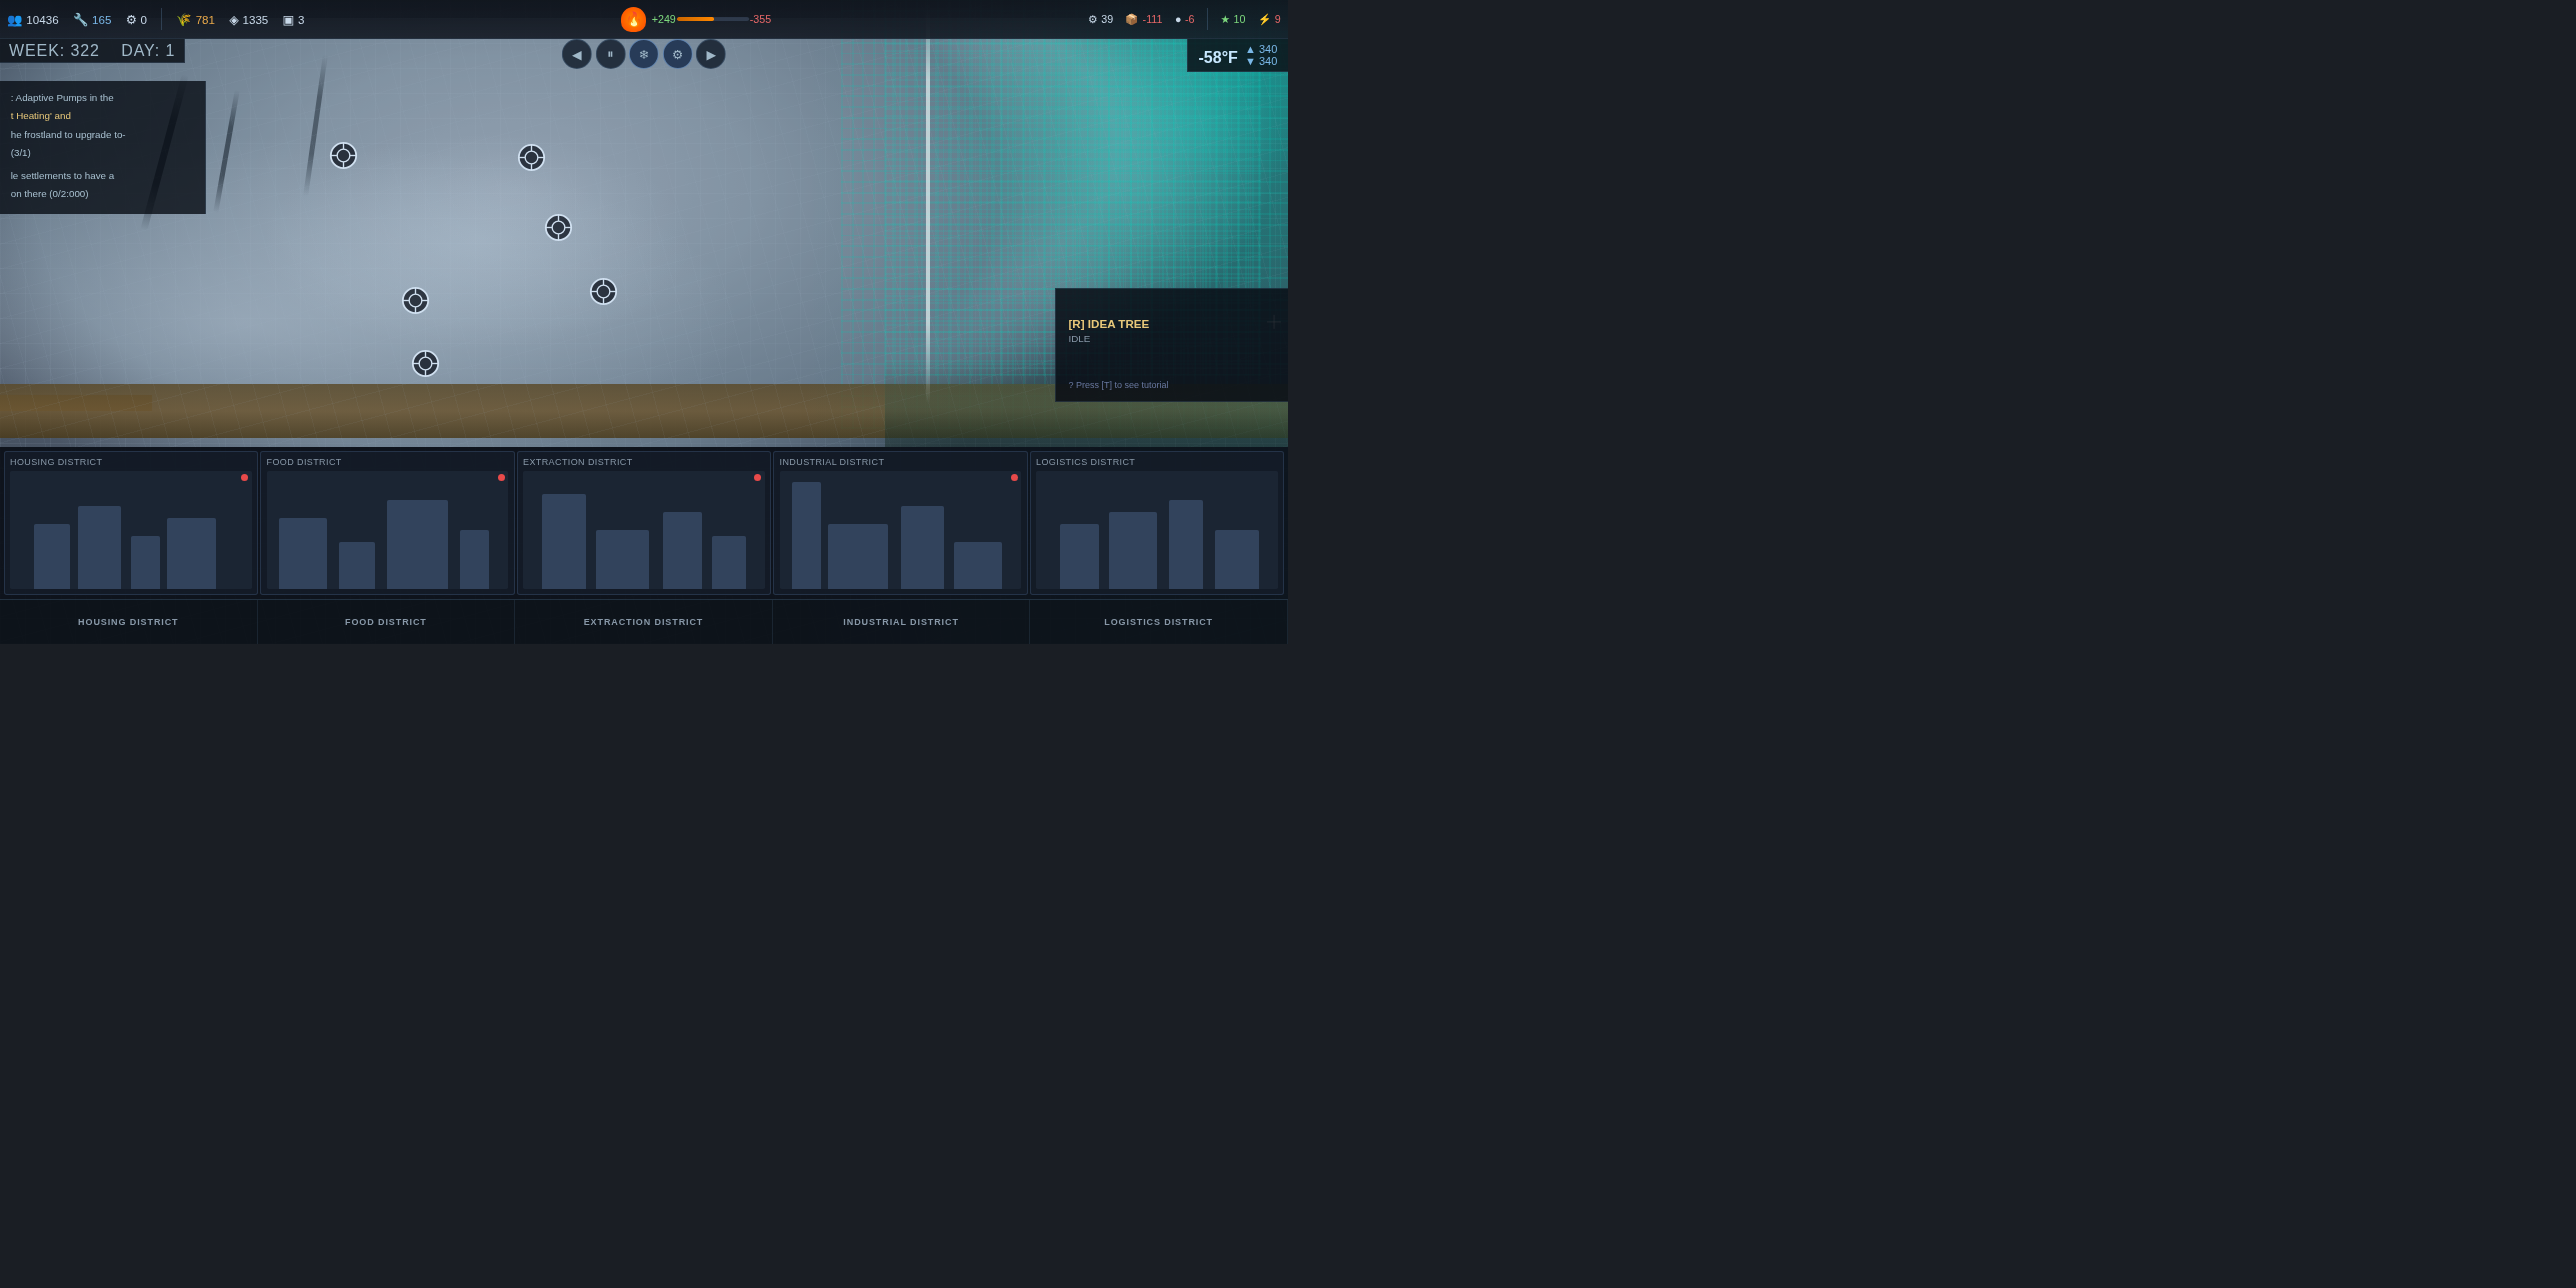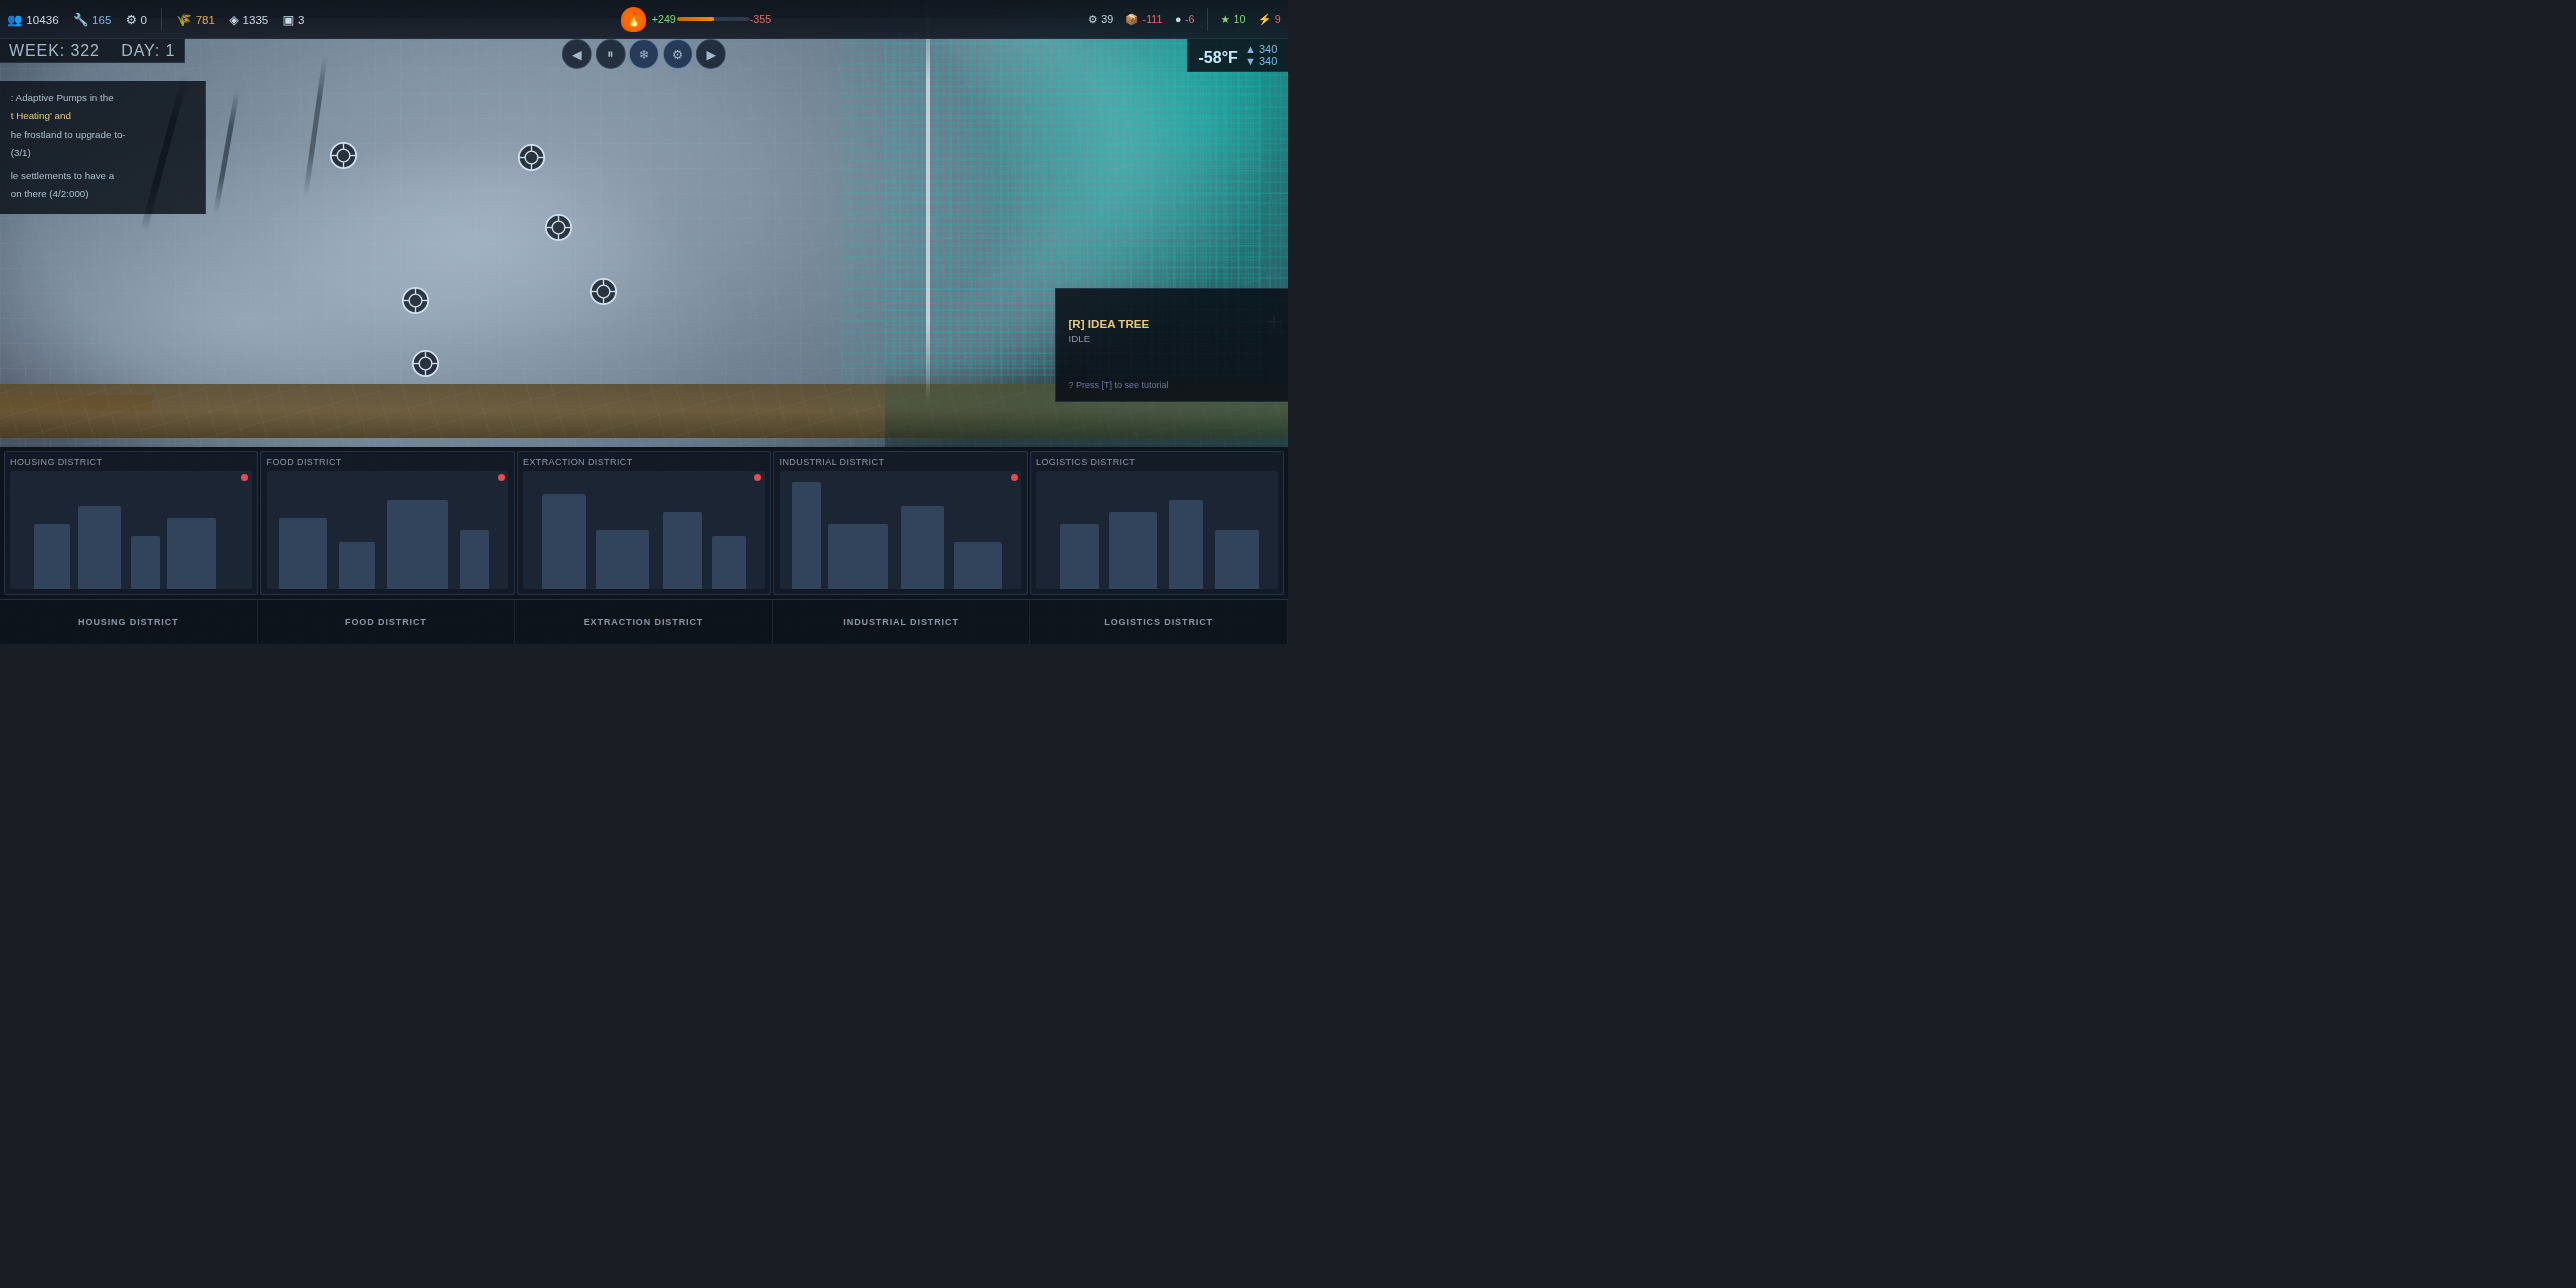--- a/index.html
+++ b/index.html
@@ -756,21 +756,21 @@
     <span>he frostland to upgrade to-</span>
   </div>
   <div class="side-panel-line">
     <span>(3/1)</span>
   </div>
   <div style="margin-top:7.2px"></div>
   <div class="side-panel-line">
     <span>le settlements to have a</span>
   </div>
   <div class="side-panel-line">
-    <span>on there (4/2:000)</span>
+    <span>on there (0/2:000)</span>
   </div>
 </div>
 
 <div id="right-panel">
   <div class="right-panel-title">[R] IDEA TREE</div>
   <div class="right-panel-sub">IDLE</div>
   <div class="right-panel-hint">? Press [T] to see tutorial</div>
 </div>
 
 <div id="bottom-hud">

